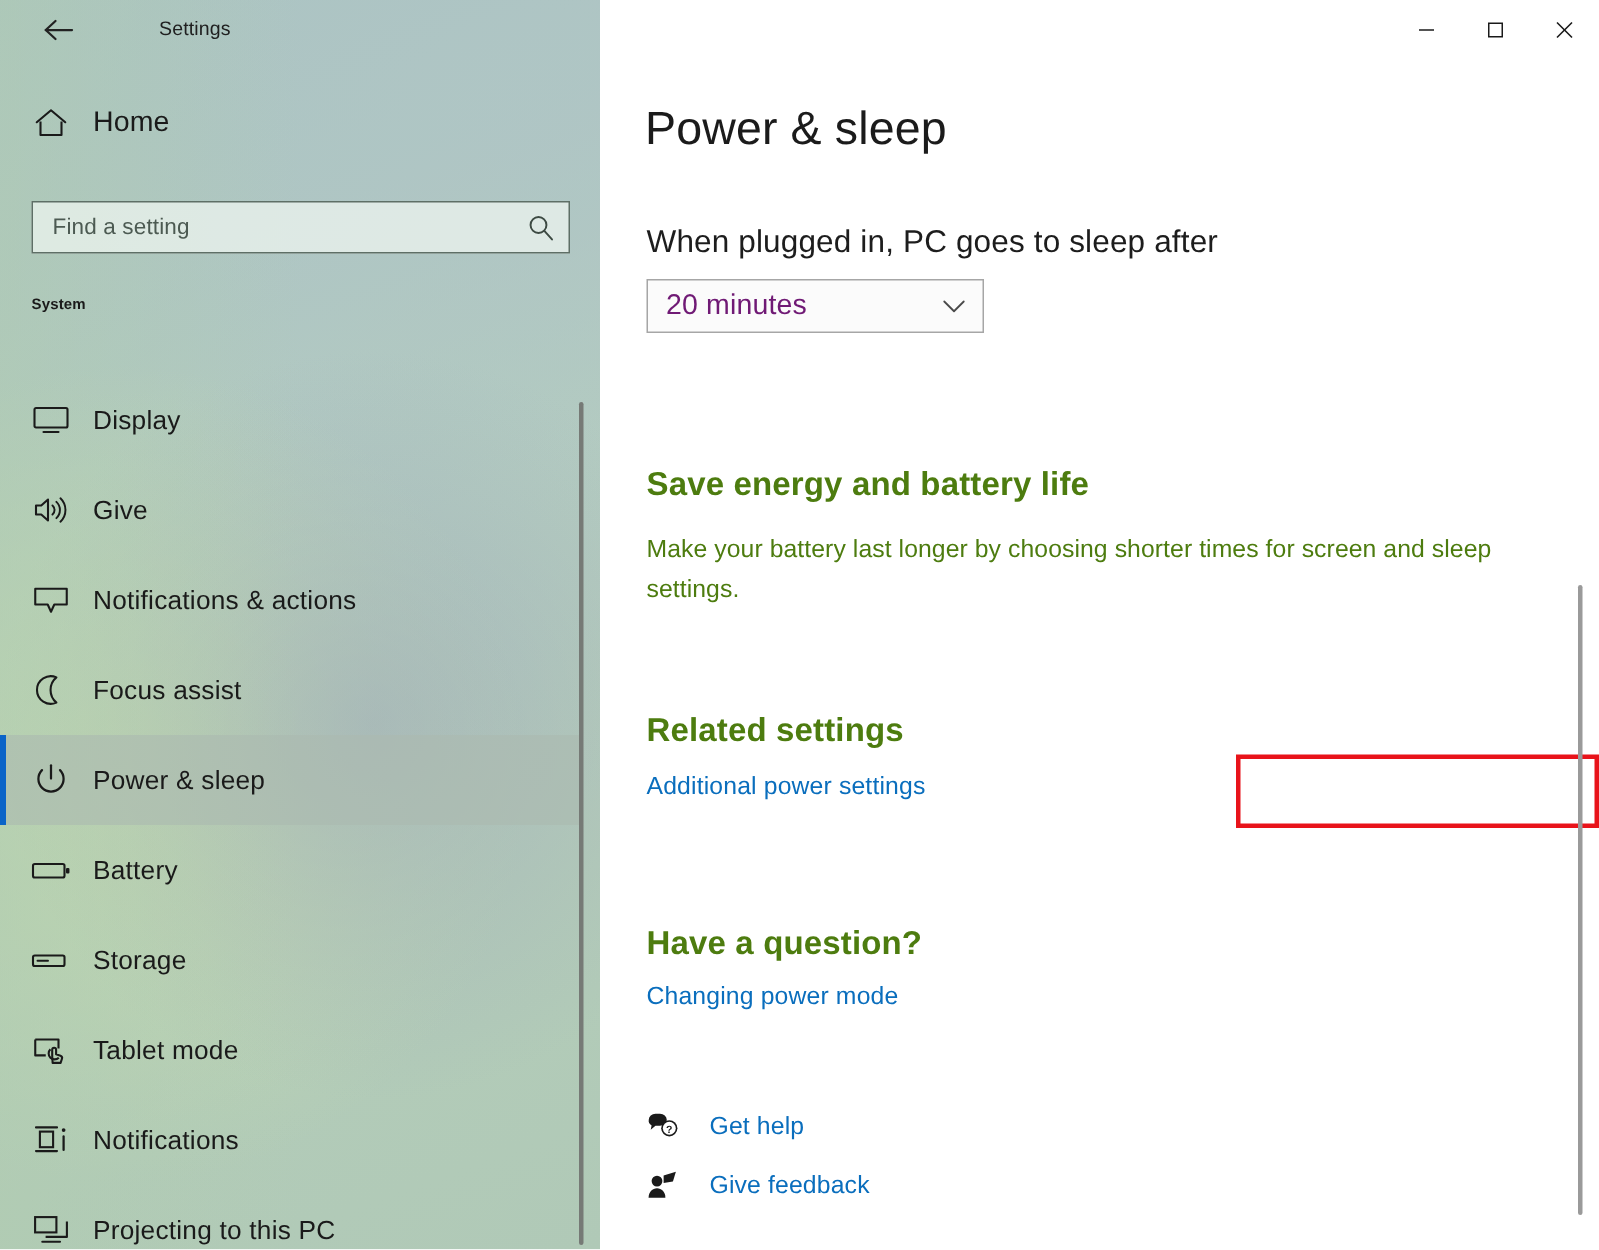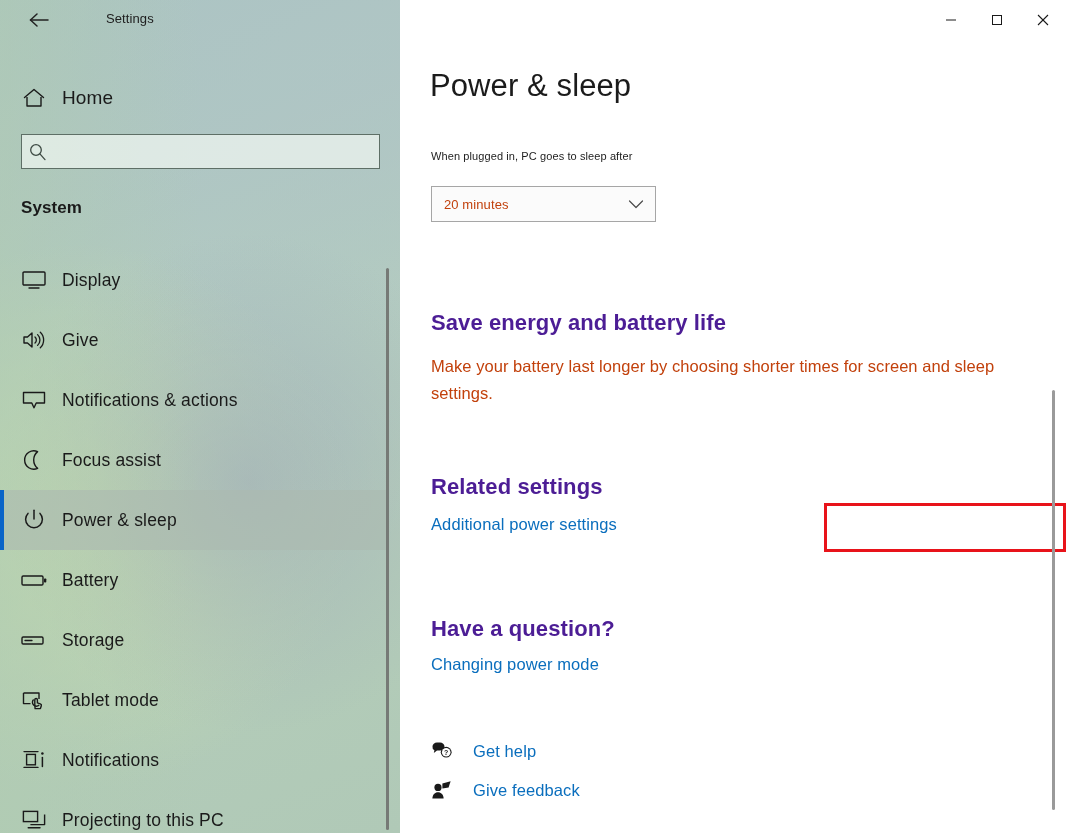--- a/index.html
+++ b/index.html
@@ -56,21 +56,21 @@
     position: absolute;
     left: 78px; top: 11px;
     font-size: 13px;
     color: #202020;
     letter-spacing: .1px;
     margin-left: 28px;
   }
 
   .sb-home {
     position: absolute;
-    left: 0; top: 76px;
+    left: 0; top: 60px;
     width: 388px; height: 44px;
     display: flex; align-items: center;
   }
   .sb-home .ico {
     width: 56px; display:flex; align-items:center; justify-content:center;
     margin-left: 6px;
   }
   .sb-home .lbl {
     font-size: 19px; color: #1a1a1a; letter-spacing: .1px;
   }
@@ -91,21 +91,21 @@
     letter-spacing: .1px;
   }
   .sb-search .mag {
     width: 34px; display:flex; align-items:center; justify-content:center;
     padding-right: 4px;
   }
 
   .sb-section {
     position: absolute;
     left: 21px; top: 198px;
-    font-size: 17px;
+    font-size: 10px;
     font-weight: bold;
     color: #1a1a1a;
     letter-spacing: .1px;
   }
 
   #nav {
     position: absolute;
     left: 0; top: 250px;
     width: 388px;
   }
@@ -170,65 +170,65 @@
     left: 30px; top: 68px;
     font-size: 31px;
     font-weight: normal;
     color: #1b1b1b;
     letter-spacing: .1px;
   }
 
   .field-label {
     position: absolute;
     left: 31px; top: 150px;
-    font-size: 11px;
+    font-size: 21px;
     color: #1d1d1d;
     letter-spacing: .1px;
   }
 
   .combo {
     position: absolute;
     left: 31px; top: 186px;
     width: 225px; height: 36px;
     background: #fbfbfb;
     border: 1px solid #a6a6a6;
     display: flex; align-items: center;
   }
   .combo .val {
     flex: 1;
     padding-left: 12px;
-    font-size: 13px;
-    color: #c2410c;
+    font-size: 19px;
+    color: #701a75;
     letter-spacing: .1px;
   }
   .combo .chev {
     width: 34px;
     display: flex; align-items: center; justify-content: center;
     padding-right: 4px;
   }
 
   .sec-head {
     position: absolute;
     left: 31px;
     font-size: 22px;
-    color: #4c1d95;
+    color: #4d7c0f;
     letter-spacing: .1px;
     white-space: nowrap;
   }
   #h-save { top: 310px; }
   #h-related { top: 474px; }
   #h-question { top: 616px; }
 
   .sec-body {
     position: absolute;
     left: 31px; top: 353px;
     width: 600px;
     font-size: 16.5px;
     line-height: 27px;
-    color: #c2410c;
+    color: #4d7c0f;
     letter-spacing: .05px;
   }
 
   .redbox {
     position: absolute;
     left: 424px; top: 503px;
     width: 242px; height: 49px;
     border: 3px solid #e8131a;
     background: transparent;
   }
@@ -295,20 +295,21 @@
       <span class="ico">
         <svg width="24" height="22" viewBox="0 0 24 22">
           <path d="M2.5 10.5 L12 2.5 L21.5 10.5" fill="none" stroke="#1a1a1a" stroke-width="1.4" stroke-linecap="round" stroke-linejoin="round"></path>
           <path d="M5 10 V19 H19 V10" fill="none" stroke="#1a1a1a" stroke-width="1.4" stroke-linejoin="round"></path>
         </svg>
       </span>
       <span class="lbl">Home</span>
     </div>
 
     <div class="sb-search">
+      <span class="txt">Find a setting</span>
       <span class="mag">
         <svg width="19" height="19" viewBox="0 0 19 19">
           <circle cx="8" cy="8" r="5.3" fill="none" stroke="#3d4a43" stroke-width="1.3"></circle>
           <line x1="11.9" y1="11.9" x2="17" y2="17.6" stroke="#3d4a43" stroke-width="1.3" stroke-linecap="round"></line>
         </svg>
       </span>
     </div>
 
     <div class="sb-section">System</div>
 

